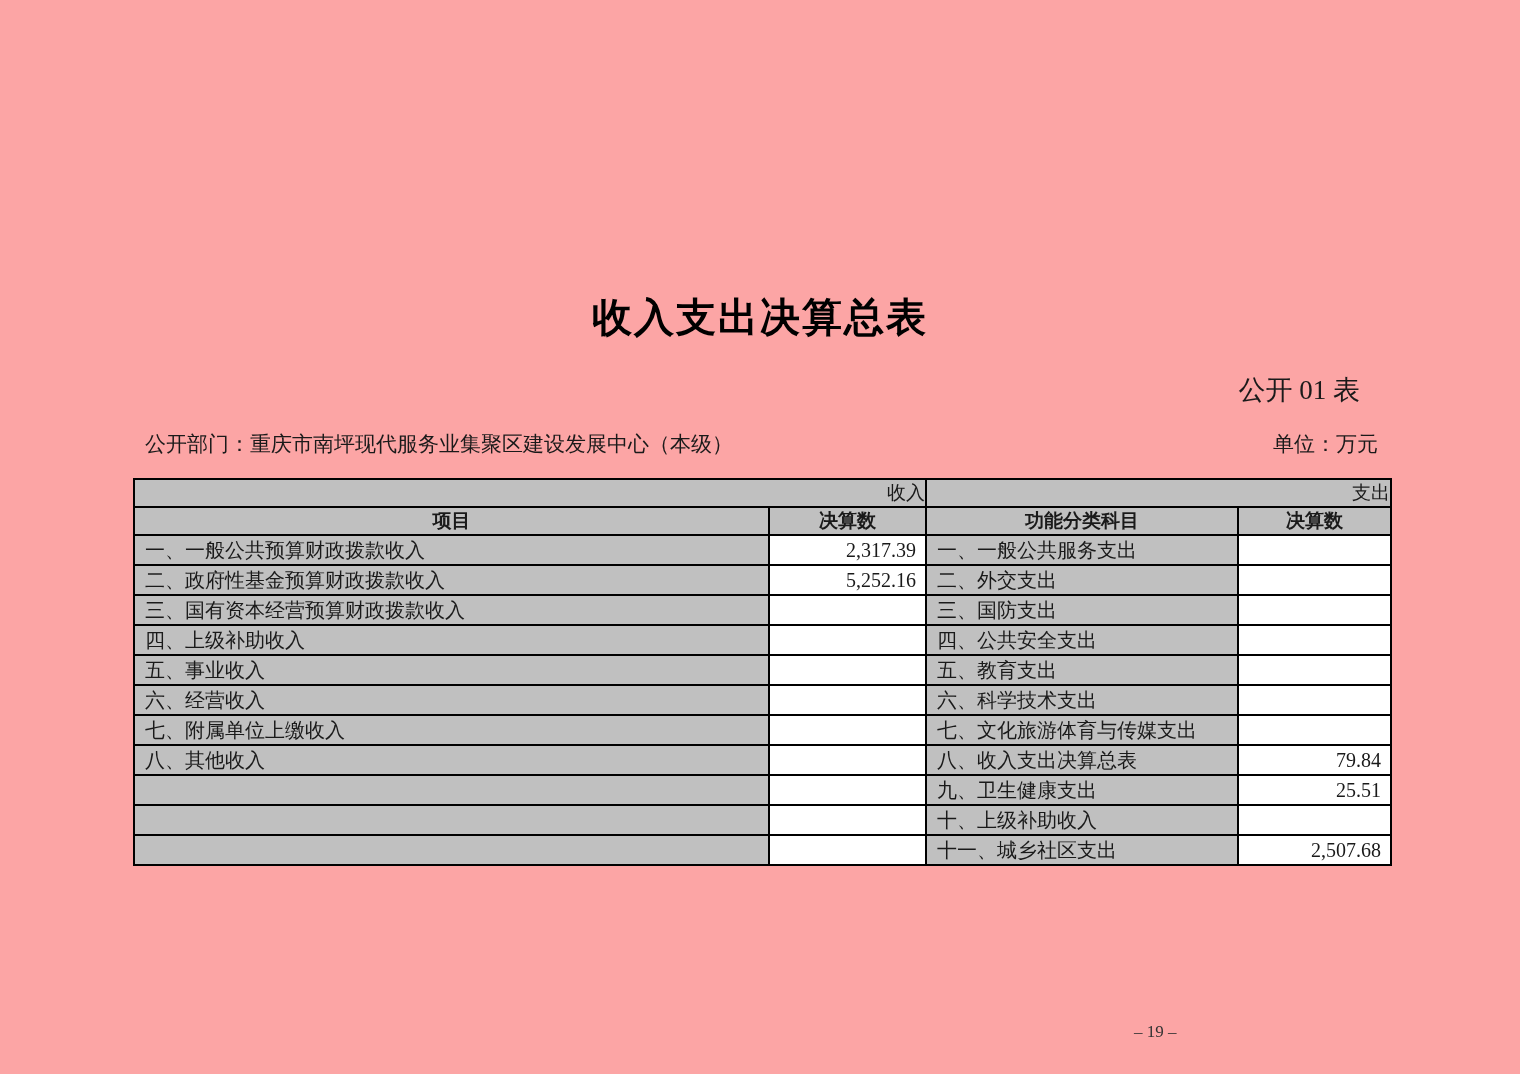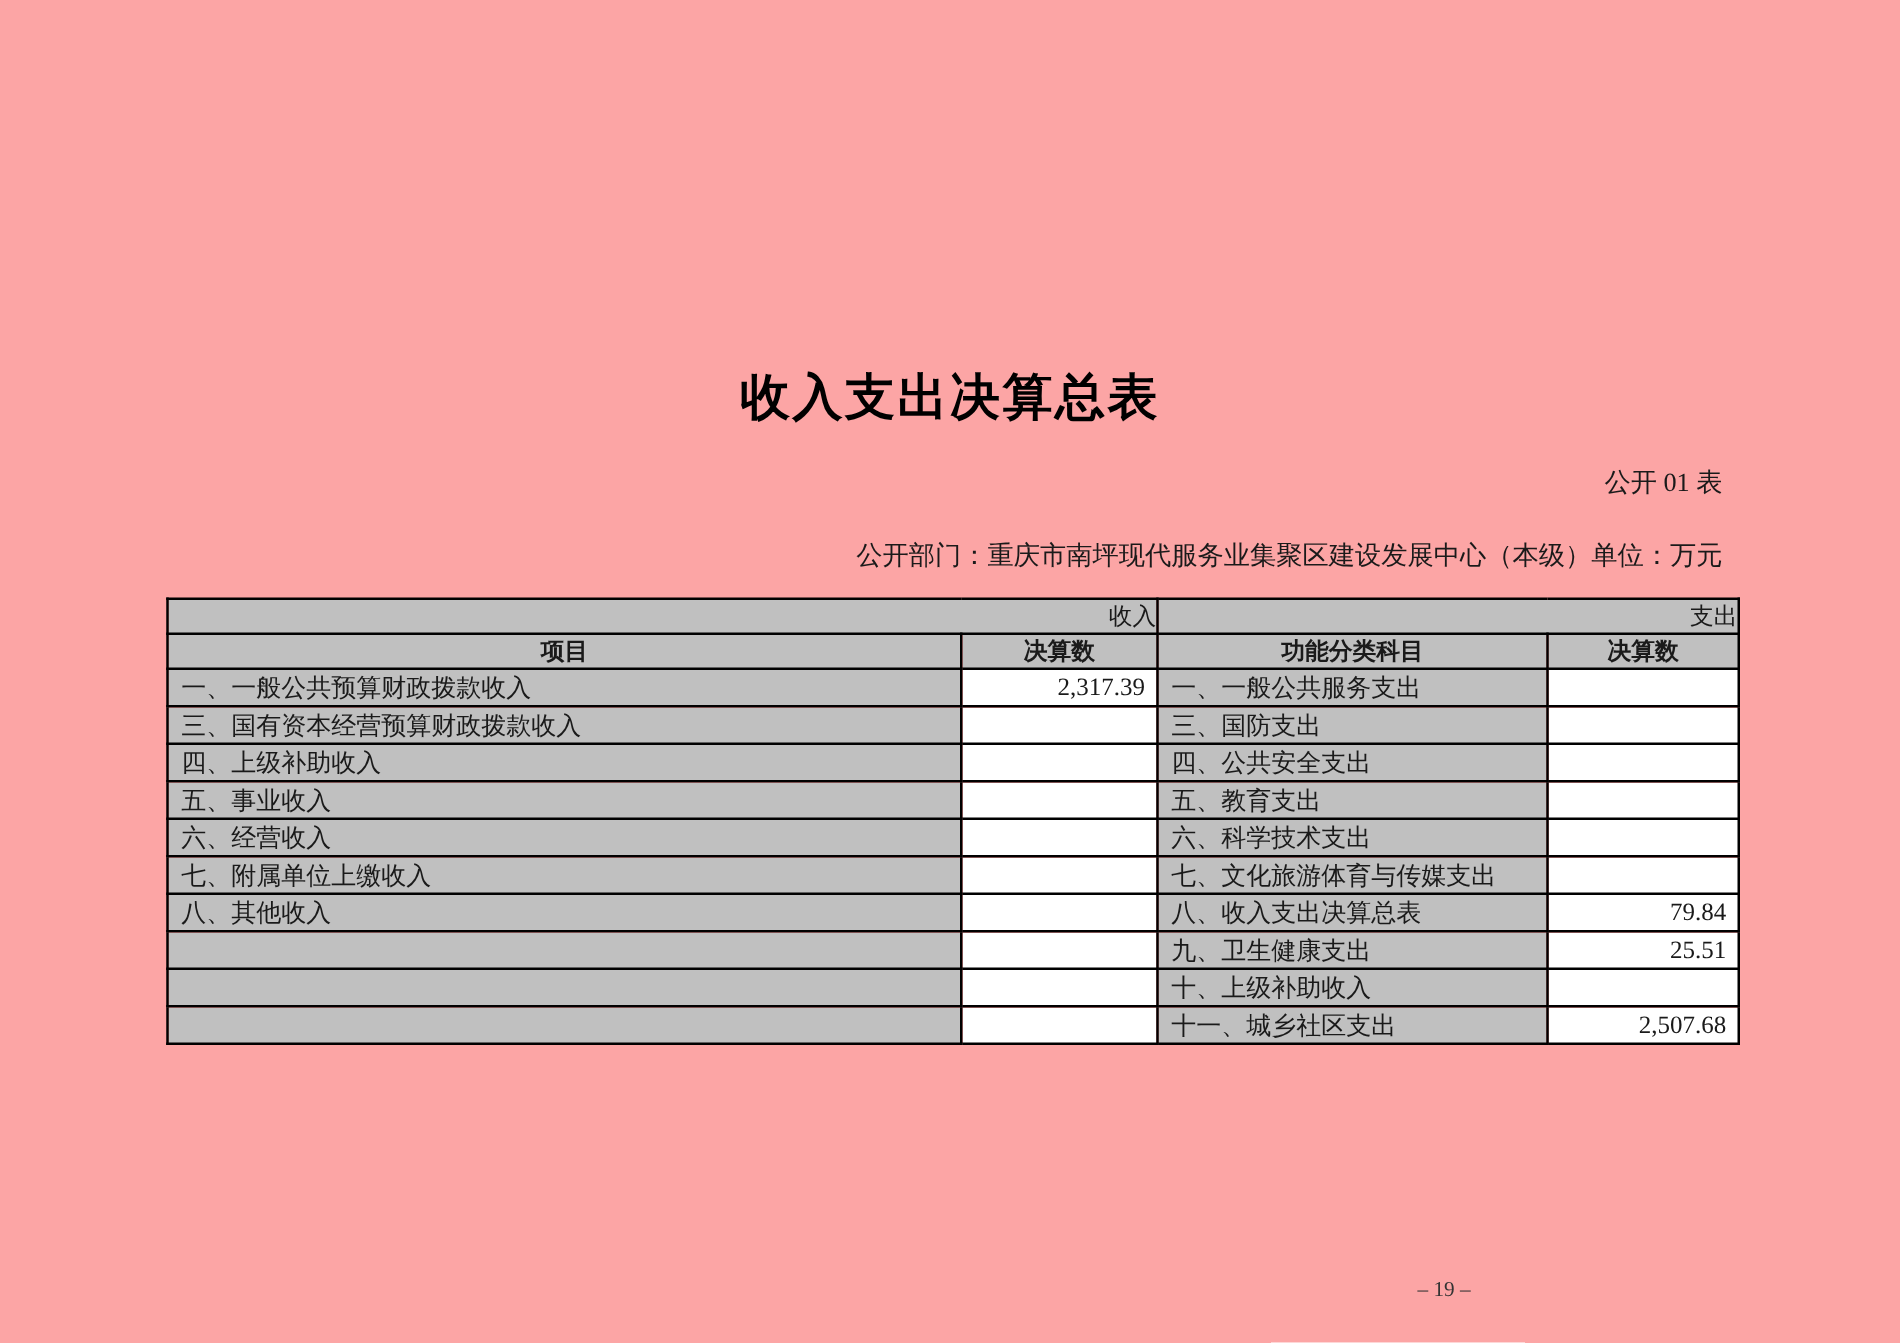--- a/index.html
+++ b/index.html
@@ -23,35 +23,34 @@
     text-align: center;
     font-size: 40px;
     font-weight: bold;
     letter-spacing: 2px;
     color: #000000;
     font-family: "Liberation Serif", "DejaVu Serif", serif;
   }
   .table-number {
     position: absolute;
     top: 372px;
-    right: 142px;
-    font-size: 21px;
+    right: 160px;
+    font-size: 27px;
     color: #1a1a1a;
   }
   .meta-row {
     position: absolute;
     top: 430px;
     left: 145px;
     right: 142px;
     display: flex;
-    justify-content: flex-end;
+    justify-content: space-between;
     align-items: baseline;
     font-size: 21px;
     color: #1a1a1a;
-    margin-left: 36px;
   }
   table.main {
     position: absolute;
     left: 133px;
     top: 478px;
     width: 1257px;
     border-collapse: collapse;
     table-layout: fixed;
   }
   table.main th, table.main td {
@@ -134,20 +133,26 @@
       </tr>
     </thead>
     <tbody>
       <tr>
         <td class="label">一、一般公共预算财政拨款收入</td>
         <td class="value">2,317.39</td>
         <td class="label">一、一般公共服务支出</td>
         <td class="value"></td>
       </tr>
       <tr>
+        <td class="label">二、政府性基金预算财政拨款收入</td>
+        <td class="value">5,252.16</td>
+        <td class="label">二、外交支出</td>
+        <td class="value"></td>
+      </tr>
+      <tr>
         <td class="label">三、国有资本经营预算财政拨款收入</td>
         <td class="value"></td>
         <td class="label">三、国防支出</td>
         <td class="value"></td>
       </tr>
       <tr>
         <td class="label">四、上级补助收入</td>
         <td class="value"></td>
         <td class="label">四、公共安全支出</td>
         <td class="value"></td>

